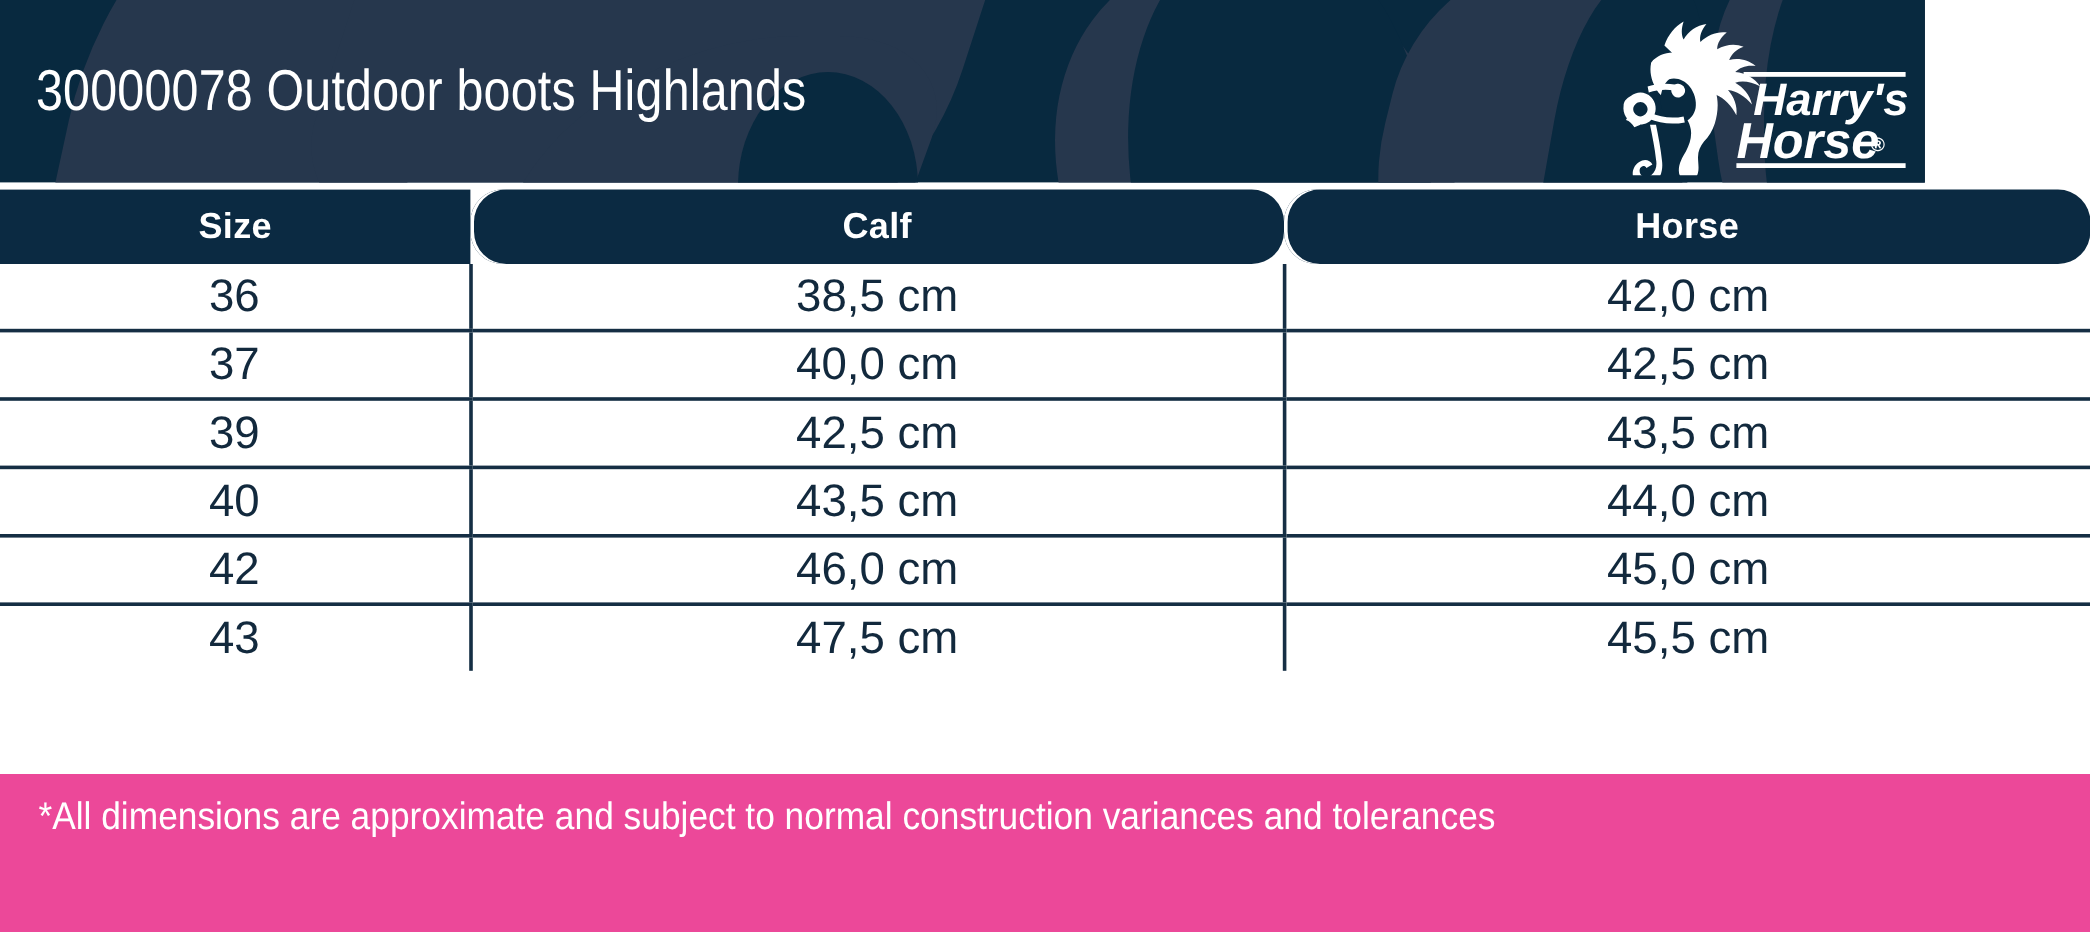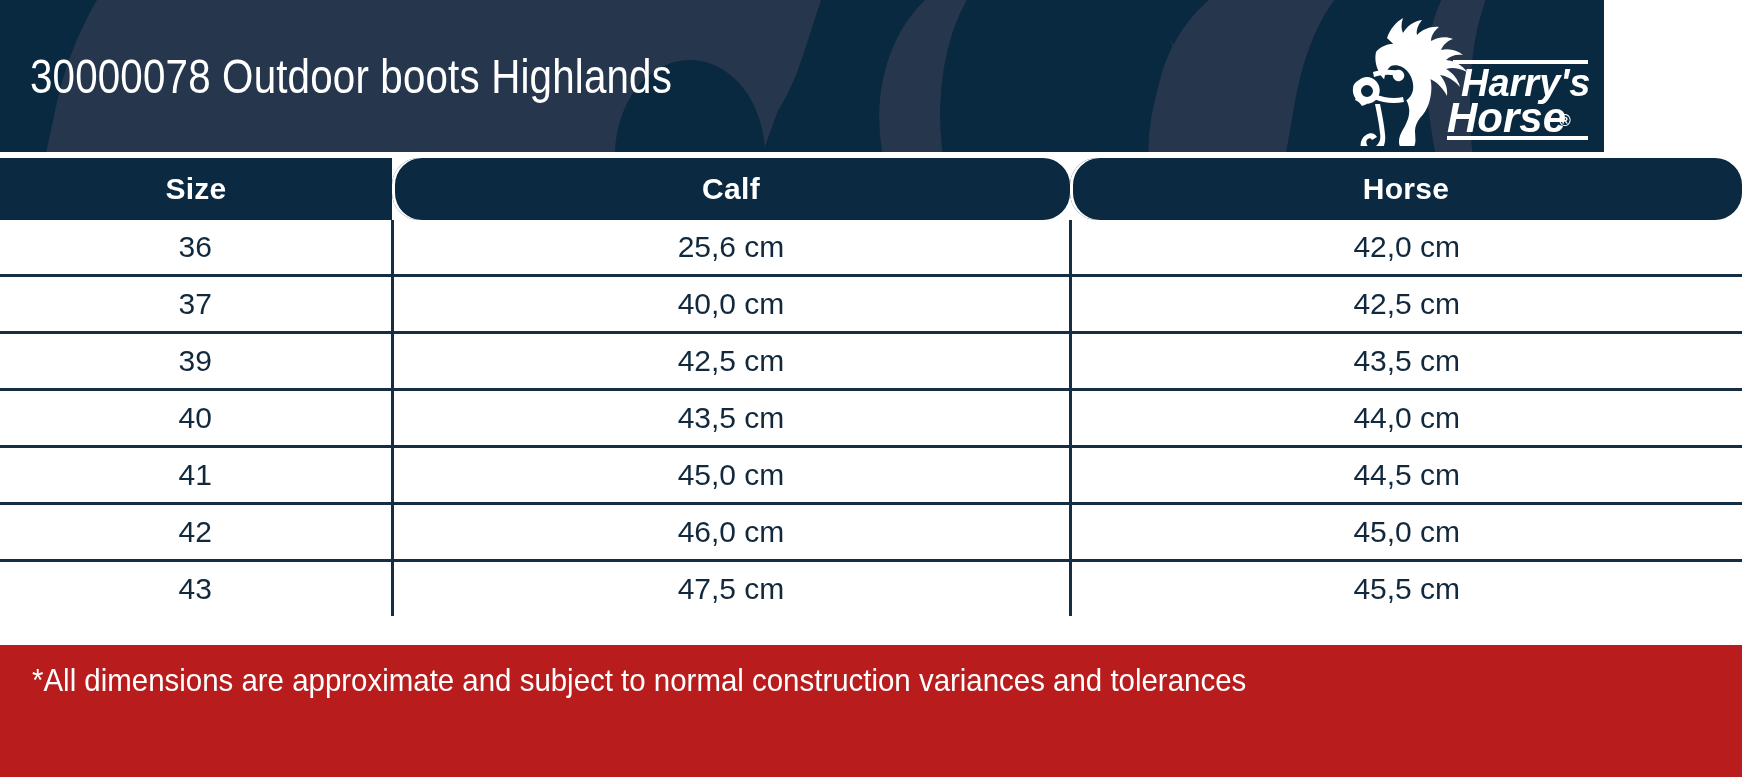--- a/index.html
+++ b/index.html
@@ -148,41 +148,41 @@
     padding: 0;
     text-align: center;
     vertical-align: middle;
     letter-spacing: 0.3px;
   }
   thead th.div-l { box-shadow: inset 3px 0 0 0 #ffffff; border-radius: 27px; }
 
   tbody td {
     background: #ffffff;
     color: #12293d;
-    font-size: 30px;
+    font-size: 38px;
     font-weight: 400;
     height: 54px;
     line-height: 54px;
     padding: 0;
     text-align: center;
     vertical-align: middle;
     border-bottom: 3px solid #152e44;
     white-space: nowrap;
   }
   tbody td.div-l { border-left: 3px solid #152e44; }
   tbody tr:last-child td { border-bottom: none; }
 
   
   .footnote {
     position: absolute;
     left: 0;
     top: 645px;
     width: 1742px;
     height: 132px;
-    background: #b91c1c;
+    background: #ec4899;
     color: #ffffff;
   }
   .footnote-text {
     position: absolute;
     left: 32px;
     top: 14px;
     font-size: 32px;
     line-height: 42px;
     white-space: nowrap;
     transform: scaleX(0.92);
@@ -251,44 +251,39 @@
       <thead>
         <tr>
           <th>Size</th>
           <th class="div-l">Calf</th>
           <th class="div-l">Horse</th>
         </tr>
       </thead>
       <tbody>
         <tr>
           <td>36</td>
-          <td class="div-l">25,6 cm</td>
+          <td class="div-l">38,5 cm</td>
           <td class="div-l">42,0 cm</td>
         </tr>
         <tr>
           <td>37</td>
           <td class="div-l">40,0 cm</td>
           <td class="div-l">42,5 cm</td>
         </tr>
         <tr>
           <td>39</td>
           <td class="div-l">42,5 cm</td>
           <td class="div-l">43,5 cm</td>
         </tr>
         <tr>
           <td>40</td>
           <td class="div-l">43,5 cm</td>
           <td class="div-l">44,0 cm</td>
         </tr>
         <tr>
-          <td>41</td>
-          <td class="div-l">45,0 cm</td>
-          <td class="div-l">44,5 cm</td>
-        </tr>
-        <tr>
           <td>42</td>
           <td class="div-l">46,0 cm</td>
           <td class="div-l">45,0 cm</td>
         </tr>
         <tr>
           <td>43</td>
           <td class="div-l">47,5 cm</td>
           <td class="div-l">45,5 cm</td>
         </tr>
       </tbody>

